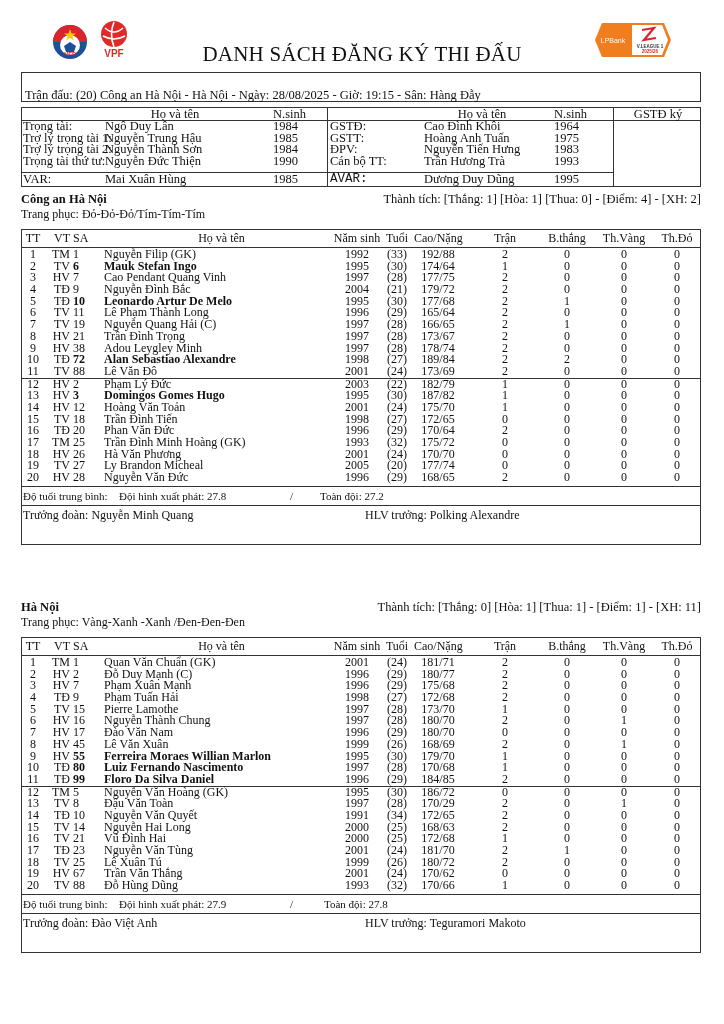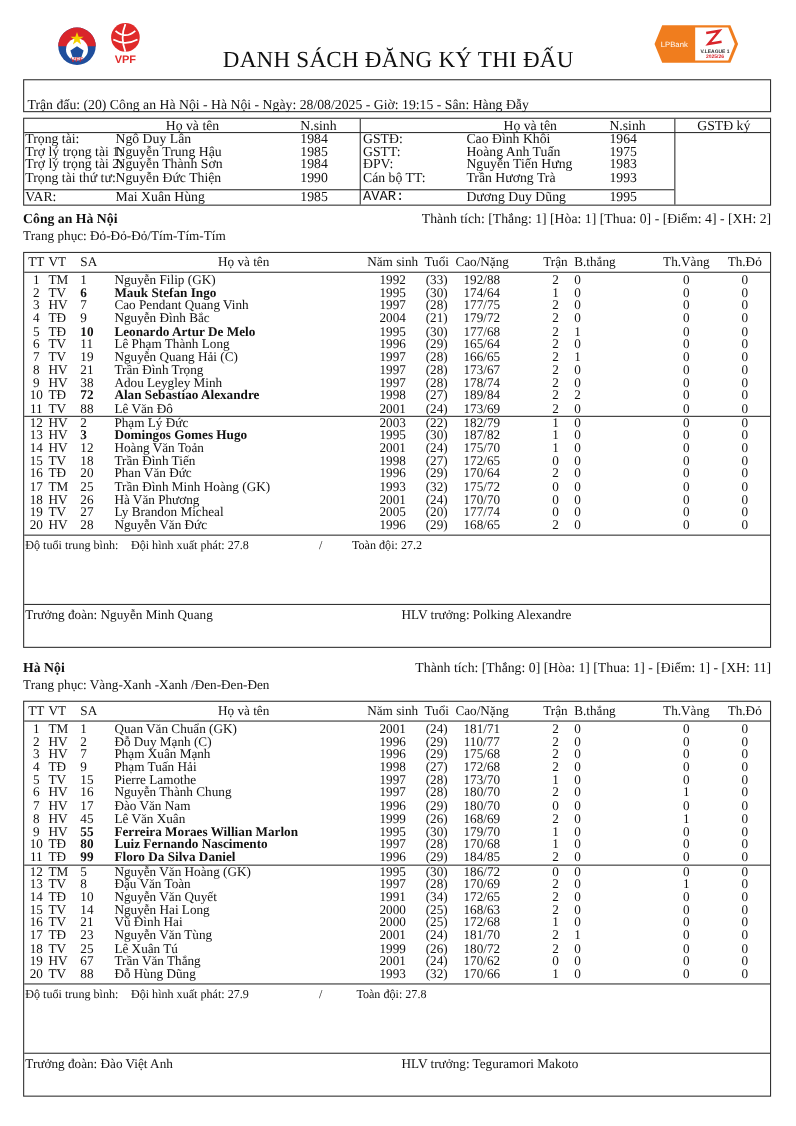--- a/index.html
+++ b/index.html
@@ -32,34 +32,34 @@
   .team-kit { font-size:12px; }
   .team-record { font-size:12.5px; right:23px; }
 
   
   .ptable { left:21px; width:680px; border:1px solid #333; box-sizing:border-box; }
   .ptable .row { position:relative; height:11.7px; line-height:11.7px; font-size:12px; white-space:nowrap; }
   .ptable .head { height:17px; line-height:17px; border-bottom:1px solid #333; }
   .ptable .sep { border-top:1px solid #333; }
   .ptable .c { position:absolute; top:0; }
   .c-tt { left:0; width:22px; text-align:center; }
-  .c-vt { left:22px; width:26px; text-align:left; }
+  .c-vt { left:22px; width:26px; text-align:right; }
   .c-sa { left:51px; width:28px; text-align:left; }
   .c-name { left:82px; width:230px; text-align:left; }
   .head .c-name { left:82px; width:235px; text-align:center; }
   .c-yob { left:310px; width:50px; text-align:center; }
   .c-age { left:360px; width:30px; text-align:center; }
   .c-hw { left:392px; width:48px; text-align:center; }
   .c-app { left:468px; width:30px; text-align:center; }
-  .c-gl { left:500px; width:50px; }
+  .c-gl { left:520px; width:50px; text-align:center; }
   .c-yc { left:577px; width:50px; text-align:center; }
   .c-rc { left:632px; width:46px; text-align:center; }
   .bold { font-weight:bold; }
   .ptable .avg { height:18px; line-height:18px; border-top:1px solid #333; font-size:11px; position:relative; }
-  .ptable .staff { height:38px; border-top:1px solid #333; font-size:12px; position:relative;margin-top:44px; }
+  .ptable .staff { height:38px; border-top:1px solid #333; font-size:12px; position:relative; }
 </style>
 </head>
 <body>
 
 <div class="abs" id="logo-vff">
   <svg width="36" height="36" viewBox="0 0 36 36">
     <circle cx="18" cy="18" r="17" fill="#1f4e9c"></circle>
     <path d="M1 18 A17 17 0 0 1 35 18 Z" fill="#d9252b"></path>
     <circle cx="18" cy="21" r="10" fill="#ffffff"></circle>
     <polygon points="18,5 19.5,9.5 24,9.5 20.3,12 21.7,16.5 18,13.8 14.3,16.5 15.7,12 12,9.5 16.5,9.5" fill="#f6d100"></polygon>
@@ -453,21 +453,21 @@
       <span class="c c-yc">0</span>
       <span class="c c-rc">0</span>
     </div>
     <div class="row">
       <span class="c c-tt">2</span>
       <span class="c c-vt">HV</span>
       <span class="c c-sa">2</span>
       <span class="c c-name">Đỗ Duy Mạnh (C)</span>
       <span class="c c-yob">1996</span>
       <span class="c c-age">(29)</span>
-      <span class="c c-hw">110/77</span>
+      <span class="c c-hw">180/77</span>
       <span class="c c-app">2</span>
       <span class="c c-gl">0</span>
       <span class="c c-yc">0</span>
       <span class="c c-rc">0</span>
     </div>
     <div class="row">
       <span class="c c-tt">3</span>
       <span class="c c-vt">HV</span>
       <span class="c c-sa">7</span>
       <span class="c c-name">Phạm Xuân Mạnh</span>
@@ -596,21 +596,21 @@
       <span class="c c-yc">0</span>
       <span class="c c-rc">0</span>
     </div>
     <div class="row">
       <span class="c c-tt">13</span>
       <span class="c c-vt">TV</span>
       <span class="c c-sa">8</span>
       <span class="c c-name">Đậu Văn Toàn</span>
       <span class="c c-yob">1997</span>
       <span class="c c-age">(28)</span>
-      <span class="c c-hw">170/69</span>
+      <span class="c c-hw">170/29</span>
       <span class="c c-app">2</span>
       <span class="c c-gl">0</span>
       <span class="c c-yc">1</span>
       <span class="c c-rc">0</span>
     </div>
     <div class="row">
       <span class="c c-tt">14</span>
       <span class="c c-vt">TĐ</span>
       <span class="c c-sa">10</span>
       <span class="c c-name">Nguyễn Văn Quyết</span>

